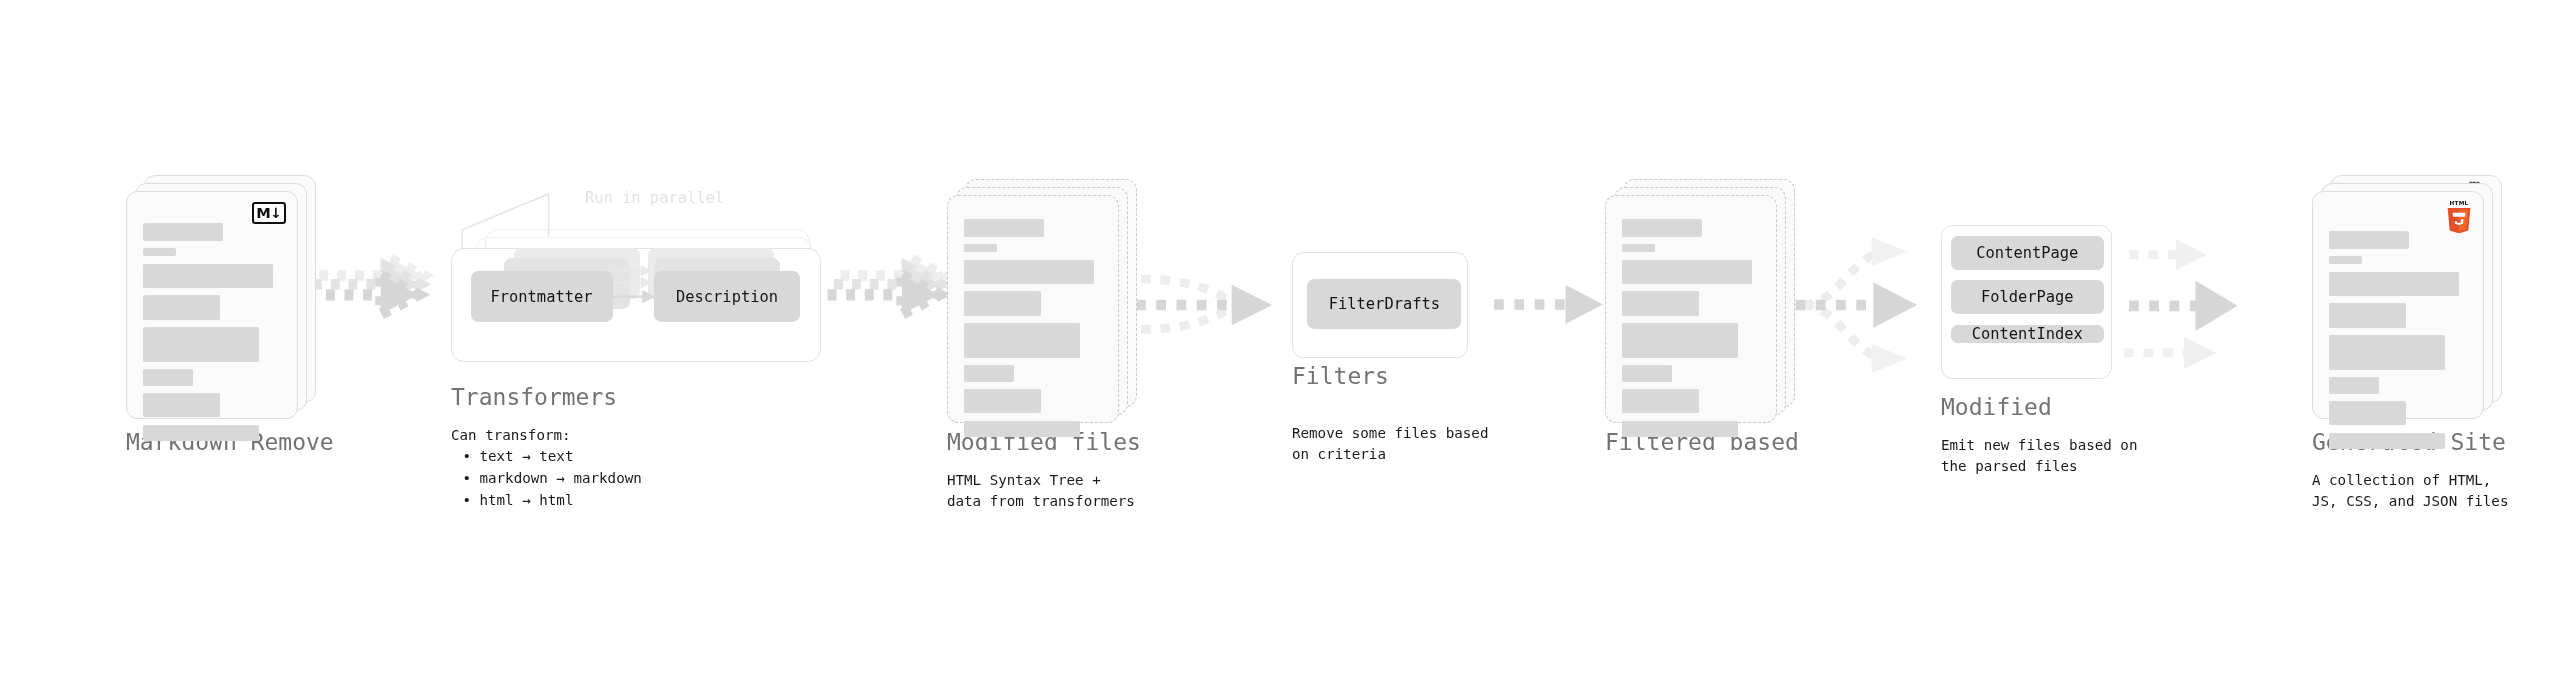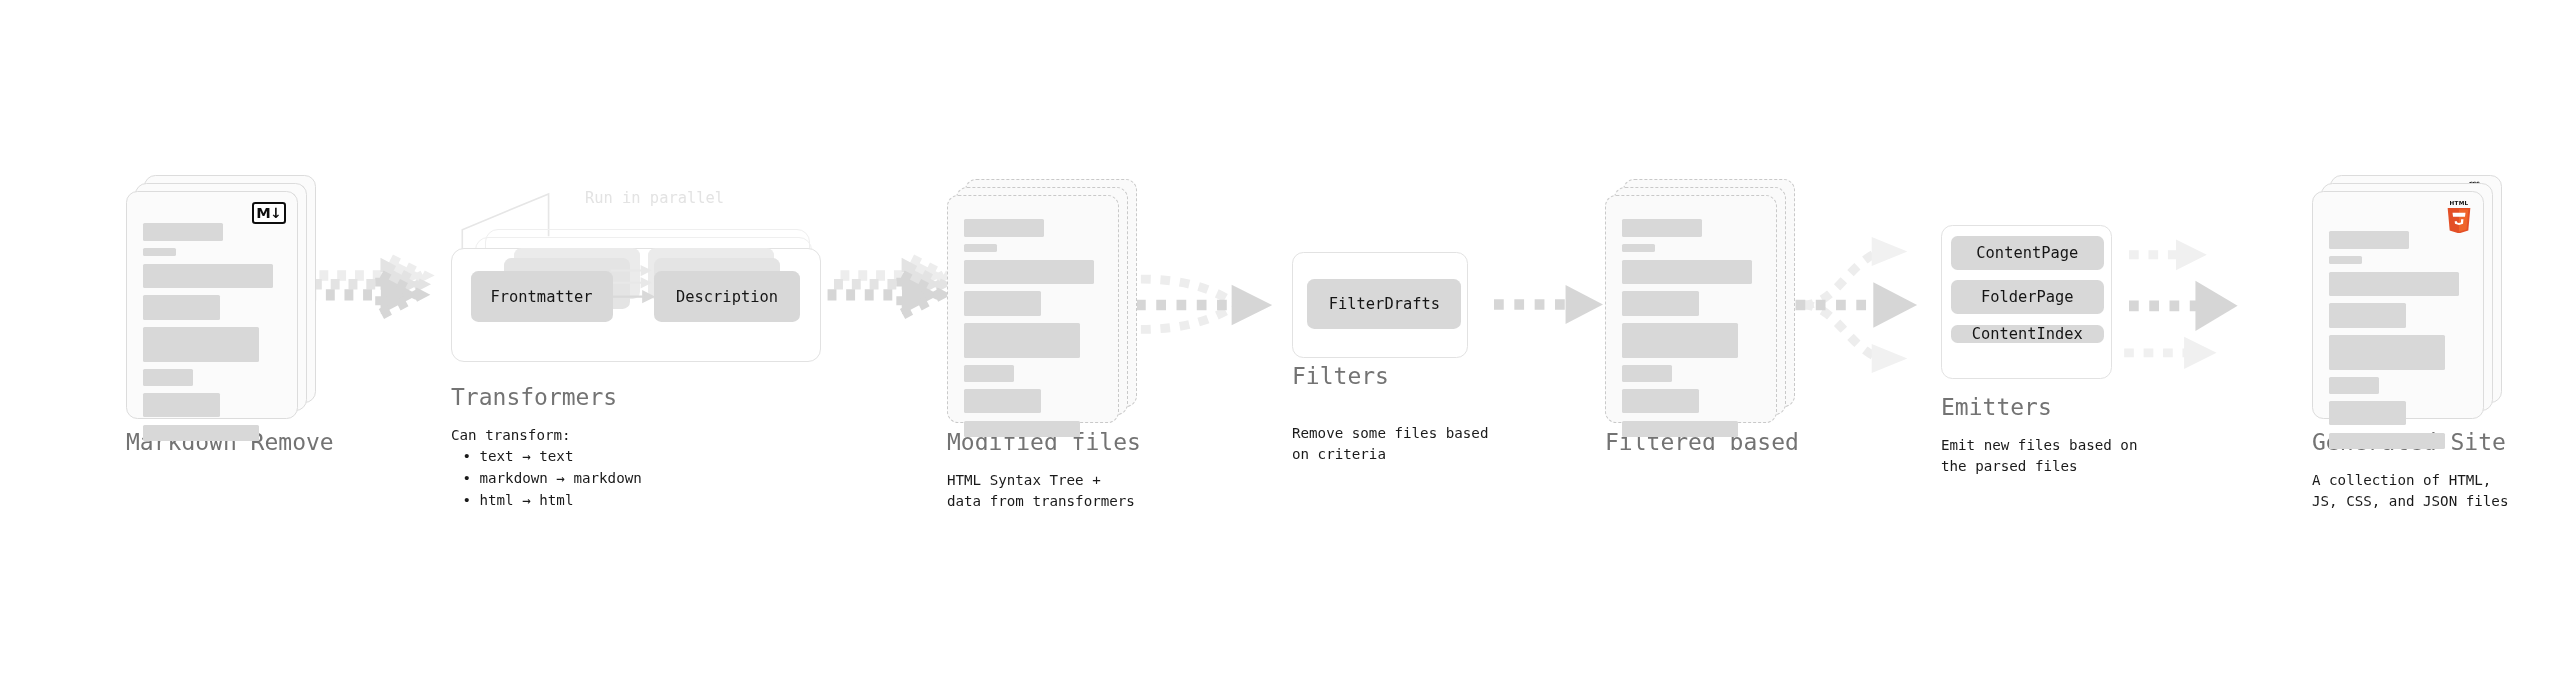--- a/index.html
+++ b/index.html
@@ -290,21 +290,21 @@
     <div class="chip" style="position:absolute;left:9.8px;top:236px;width:153px;height:34px;border-radius:6.5px;">
       <span>ContentPage</span>
     </div>
     <div class="chip" style="position:absolute;left:9.8px;top:280px;width:153px;height:34px;border-radius:6.5px;">
       <span>FolderPage</span>
     </div>
     <div class="chip" style="position:absolute;left:9.8px;top:325px;width:153px;height:18px;border-radius:6.5px;align-items:flex-end;">
       <span>ContentIndex</span>
     </div>
 
-    <div class="title" style="left:0px;top:394px;">Emitters</div>
+    <div class="title" style="left:0px;top:394px;">Modified</div>
     <div class="sub" style="left:0px;top:435px;">Emit new files based on
 the parsed files</div>
   </div>
 
   <svg class="arrowsvg" style="left:2129px;top:228px;" width="154" height="146" viewBox="0 0 190 180">
     <g>
       <line x1="0" y1="33" x2="62" y2="33" stroke="#f0f0f0" stroke-width="11" stroke-dasharray="12 12"></line>
       <polygon points="58,14 96,33 58,52" fill="#f0f0f0"></polygon>
     </g>
     <g>

